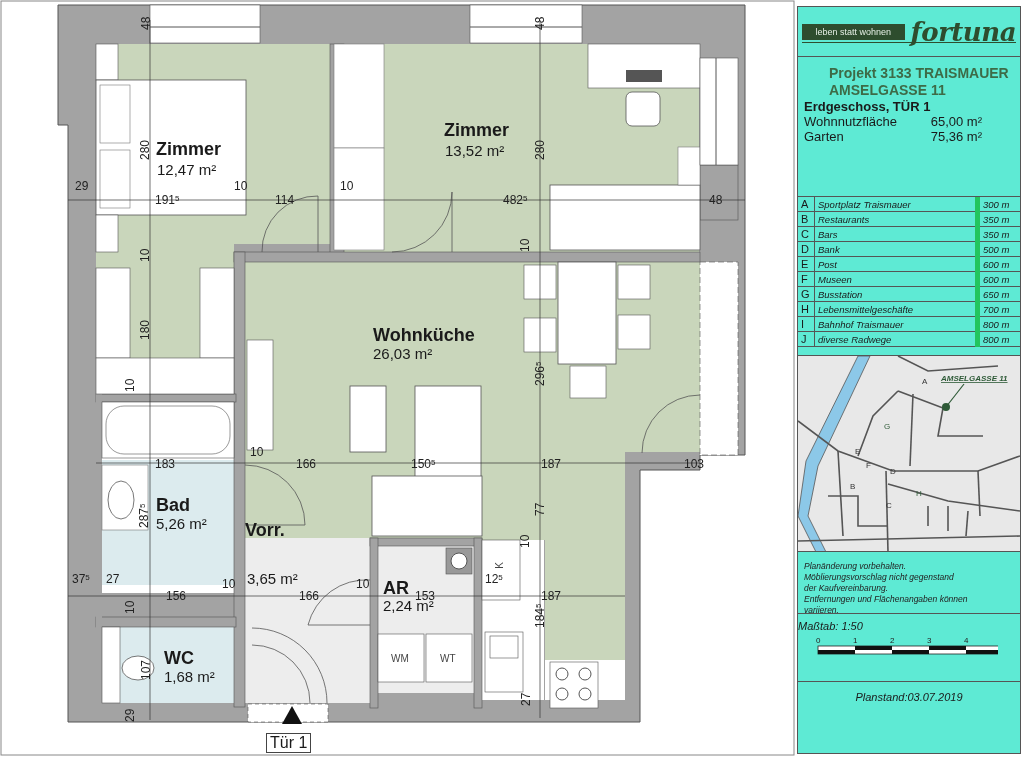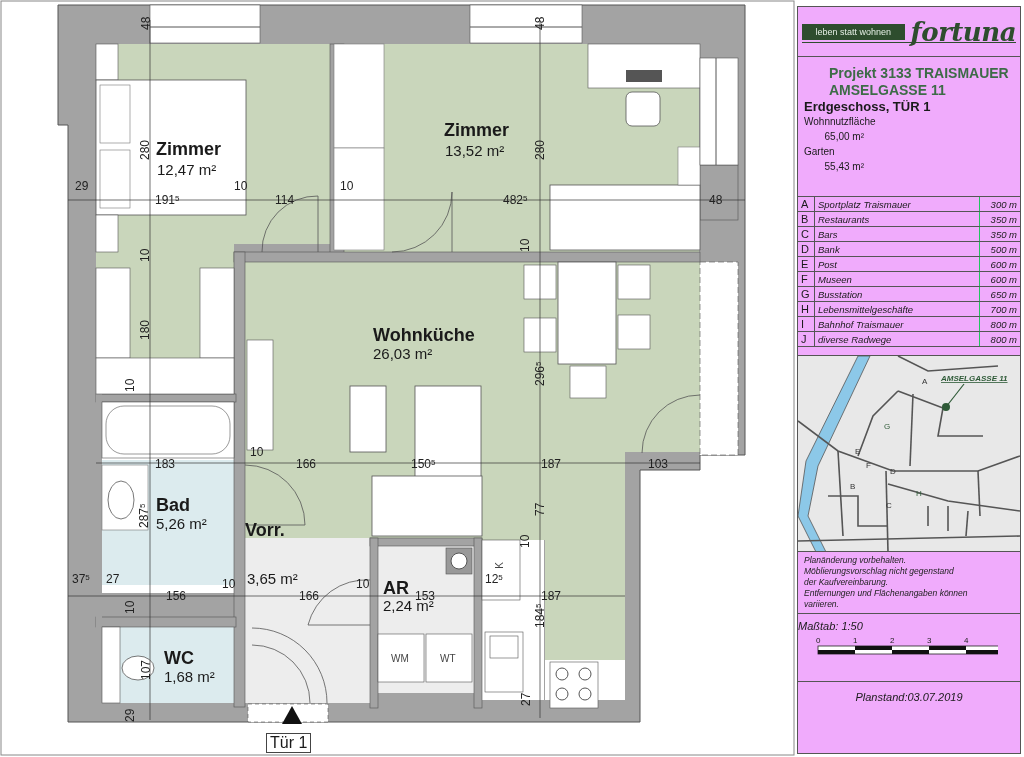--- a/index.html
+++ b/index.html
@@ -6,39 +6,39 @@
   body { width:1024px; height:757px; position:relative; overflow:hidden; font-family:"Liberation Sans", sans-serif; color:#1a1a1a; }
   #plan { position:absolute; left:0; top:0; width:795px; height:757px; }
   #plan svg { position:absolute; left:0; top:0; }
   .lbl { position:absolute; font-family:"Liberation Sans", sans-serif; color:#1a1a1a; white-space:nowrap; }
   .room-name { font-weight:bold; font-size:18px; }
   .room-area { font-size:15px; }
   .dim { position:absolute; font-size:12px; color:#222; background:transparent; white-space:nowrap; line-height:12px; }
   .dim.v { transform:rotate(-90deg); transform-origin:left top; }
   sup { font-size:8px; vertical-align:top; position:relative; top:-1px; }
 
-  #panel { position:absolute; left:797px; top:6px; width:224px; height:748px; border:1px solid #555; box-sizing:border-box; background:#f0abfc; }
+  #panel { position:absolute; left:797px; top:6px; width:224px; height:748px; border:1px solid #555; box-sizing:border-box; background:#5eead4; }
   .sec { border-bottom:1px solid #555; box-sizing:border-box; position:relative; }
   .logo-row { height:50px; display:flex; align-items:center; padding:0 4px; }
   .logo-box { background:#2e4d2e; color:#e5efe5; font-size:9px; height:16px; line-height:16px; width:110px; text-align:center; }
   .logo-word { font-family:"DejaVu Serif", serif; font-style:italic; font-size:26px; color:#2e4d2e; margin-left:6px; font-weight:bold; letter-spacing:-0.5px; }
   .logo-underline { position:absolute; left:4px; right:4px; top:35px; height:1px; background:#2e4d2e; }
   .proj { padding:8px 6px 4px 6px; height:140px; }
   .proj-title { color:#3d6b47; font-weight:bold; font-size:14px; line-height:17px;margin-left:25px; }
   .floor { font-weight:bold; font-size:13px; margin-top:0; }
-  .area-row { display:flex; font-size:10px; line-height:15px;flex-direction:column; }
+  .area-row { display:flex; font-size:13px; line-height:15px; }
   .area-row .k { width:118px; }
   .area-row .v { width:60px; text-align:right; }
   .radius { height:62px; text-align:center; color:#3d6b47; font-weight:bold; font-style:italic; font-size:10px; line-height:13px; padding-top:4px; }
   table.poi { border-collapse:collapse; width:100%; font-size:9.5px; font-style:italic; }
   table.poi td { border-bottom:1px solid #555; height:14px; padding:0 3px; }
   table.poi td.l { width:10px; font-style:normal; font-size:11px; border-right:1px solid #555; }
-  table.poi td.d { width:34px; text-align:right; border-left:1px solid #22c55e; }
+  table.poi td.d { width:34px; text-align:left; border-left:5px solid #22c55e; }
   .map { height:196px; background:#e8e8e8; position:relative; overflow:hidden; }
-  .note { height:62px; font-size:8.5px; font-style:italic; padding:3px 6px; line-height:11px; color:#222; }
+  .note { height:62px; font-size:8.5px; font-style:italic; padding:9px 6px; line-height:11px; color:#222; }
   .scale { height:68px; text-align:left; }
   .scale-title { font-style:italic; font-size:11px; padding-top:6px; }
   .plandate { height:30px; text-align:center; font-style:italic; font-size:11px; line-height:30px; border-bottom:none; }
 </style>
 </head>
 <body>
 
 <div id="plan">
 <svg width="795" height="757" viewBox="0 0 795 757">
 
@@ -200,21 +200,21 @@
   <div class="dim v" style="left:139px;top:262px">10</div>
   <div class="dim v" style="left:139px;top:340px">180</div>
   <div class="dim v" style="left:124px;top:392px">10</div>
   <div class="dim v" style="left:519px;top:252px">10</div>
   <div class="dim v" style="left:534px;top:386px"><span>296</span><sup>5</sup></div>
   <div class="dim" style="left:250px;top:446px">10</div>
   <div class="dim" style="left:155px;top:458px">183</div>
   <div class="dim" style="left:296px;top:458px">166</div>
   <div class="dim" style="left:411px;top:458px"><span>150</span><sup>5</sup></div>
   <div class="dim" style="left:541px;top:458px">187</div>
-  <div class="dim" style="left:648px;top:458px">103</div>
+  <div class="dim" style="left:684px;top:458px">103</div>
   <div class="dim v" style="left:138px;top:528px"><span>287</span><sup>5</sup></div>
   <div class="dim v" style="left:534px;top:516px">77</div>
   <div class="dim" style="left:72px;top:573px"><span>37</span><sup>5</sup></div>
   <div class="dim" style="left:106px;top:573px">27</div>
   <div class="dim" style="left:166px;top:590px">156</div>
   <div class="dim" style="left:222px;top:578px">10</div>
   <div class="dim" style="left:299px;top:590px">166</div>
   <div class="dim" style="left:356px;top:578px">10</div>
   <div class="dim" style="left:415px;top:590px">153</div>
   <div class="dim" style="left:485px;top:573px"><span>12</span><sup>5</sup></div>
@@ -236,21 +236,21 @@
   <div class="sec proj">
     <div class="proj-title">Projekt 3133 TRAISMAUER</div>
     <div class="proj-title">AMSELGASSE 11</div>
     <div class="floor">Erdgeschoss, TÜR 1</div>
     <div class="area-row">
         <span class="k">Wohnnutzfläche</span>
         <span class="v">65,00 m²</span>
       </div>
     <div class="area-row">
         <span class="k">Garten</span>
-        <span class="v">55,43 m²</span>
+        <span class="v">75,36 m²</span>
       </div>
   </div>
   <div class="sec">
     <table class="poi">
       <tbody>
           <tr>
             <td class="l">A</td>
             <td>Sportplatz Traismauer</td>
             <td class="d">300 m</td>
           </tr>

